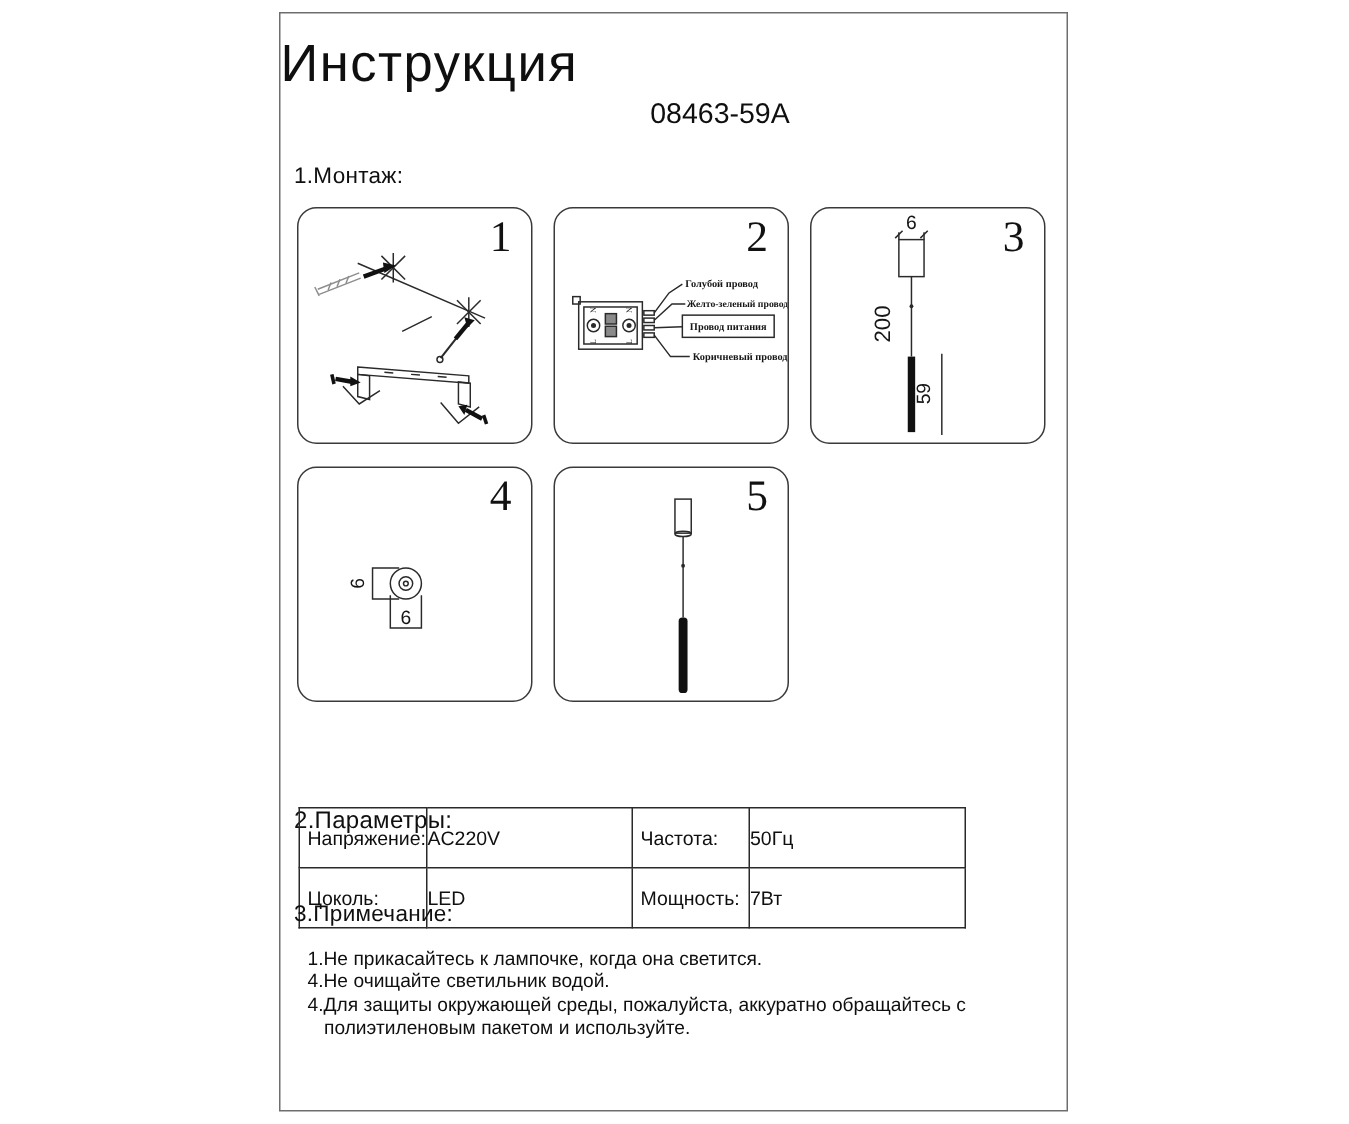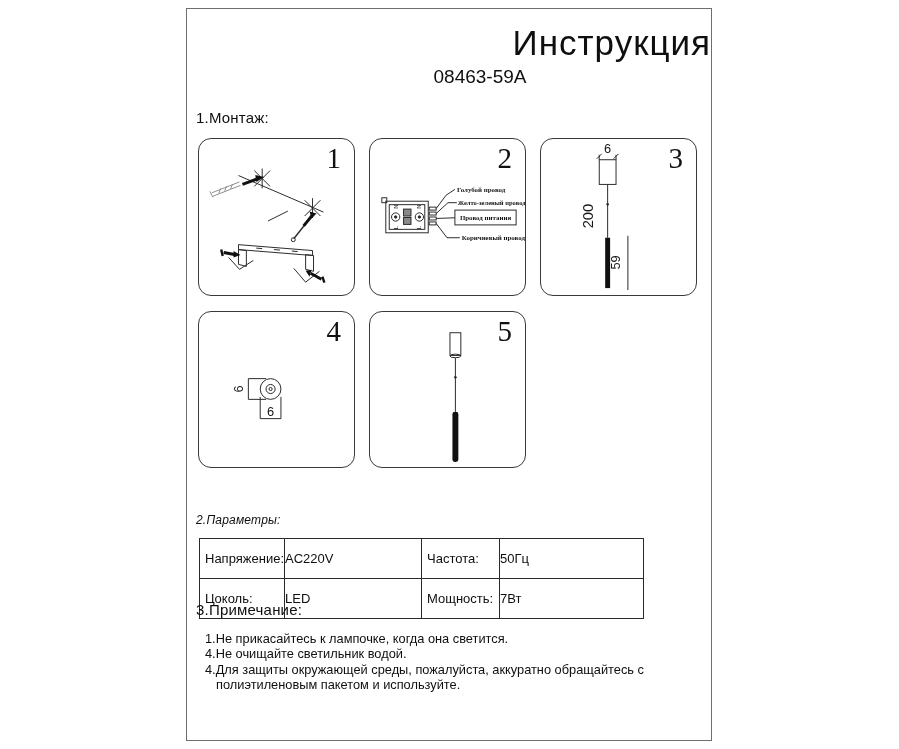--- a/index.html
+++ b/index.html
@@ -6,32 +6,32 @@
   body{
     width:899px;height:749px;position:relative;background:#ffffff;
     font-family:"Liberation Sans", sans-serif;color:#1a1a1a;overflow:hidden;
   }
   .page{
     position:absolute;left:186px;top:8px;width:526px;height:733px;
     background:#ffffff;border:1px solid #6e6e6e;box-sizing:border-box;
   }
   .abs{position:absolute;}
   .main-title{
-    left:0;right:0;top:14px;text-align:right;
+    left:0;right:0;top:14px;text-align:left;
     font-size:35px;letter-spacing:1px;color:#0f0f0f;white-space:nowrap;
   }
   .model-number{
     left:0;right:0;top:57px;text-align:center;font-size:19px;color:#0f0f0f;
     transform:translateX(31px);white-space:nowrap;
   }
   .section-heading{
     left:9px;font-size:15px;color:#0f0f0f;white-space:nowrap;letter-spacing:.2px;
   }
   .heading-montage{top:100px;}
-  .heading-params{top:504px;font-size:12px;font-style:italic;}
+  .heading-params{top:530px;font-size:16px;}
   .heading-notes{top:592px;}
   .panel{
     position:absolute;width:157px;border:1px solid #3a3a3a;border-radius:13px;
     box-sizing:border-box;background:#fff;
   }
   .panel svg{display:block;width:100%;height:100%;}
   .panel-number{
     position:absolute;top:3px;right:13px;
     font-family:"Liberation Serif", serif;font-size:29px;color:#111;
   }

